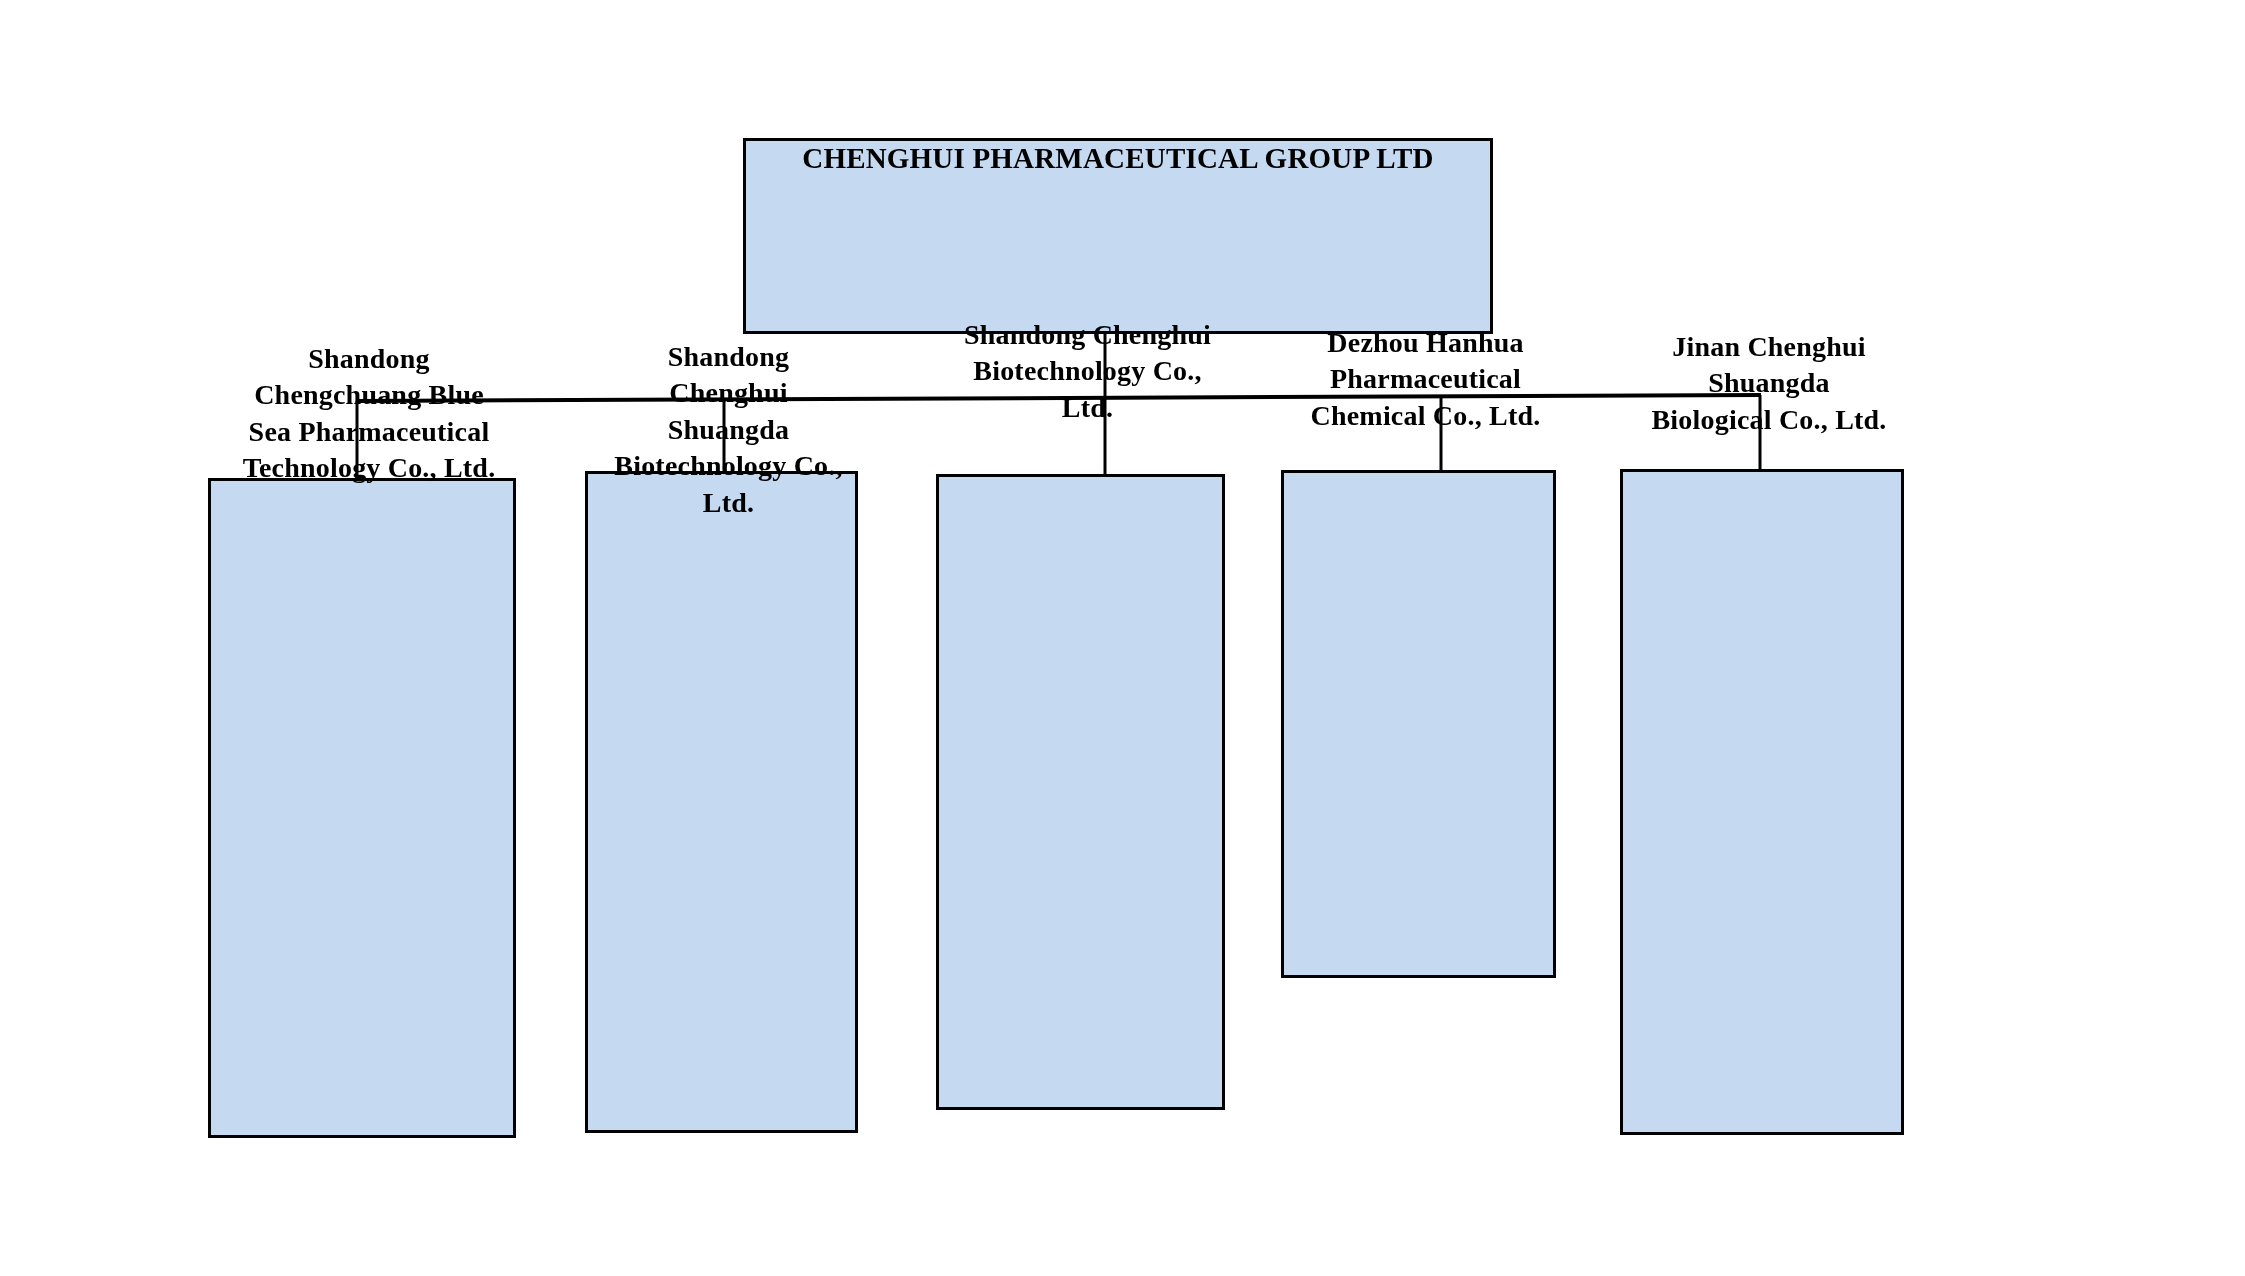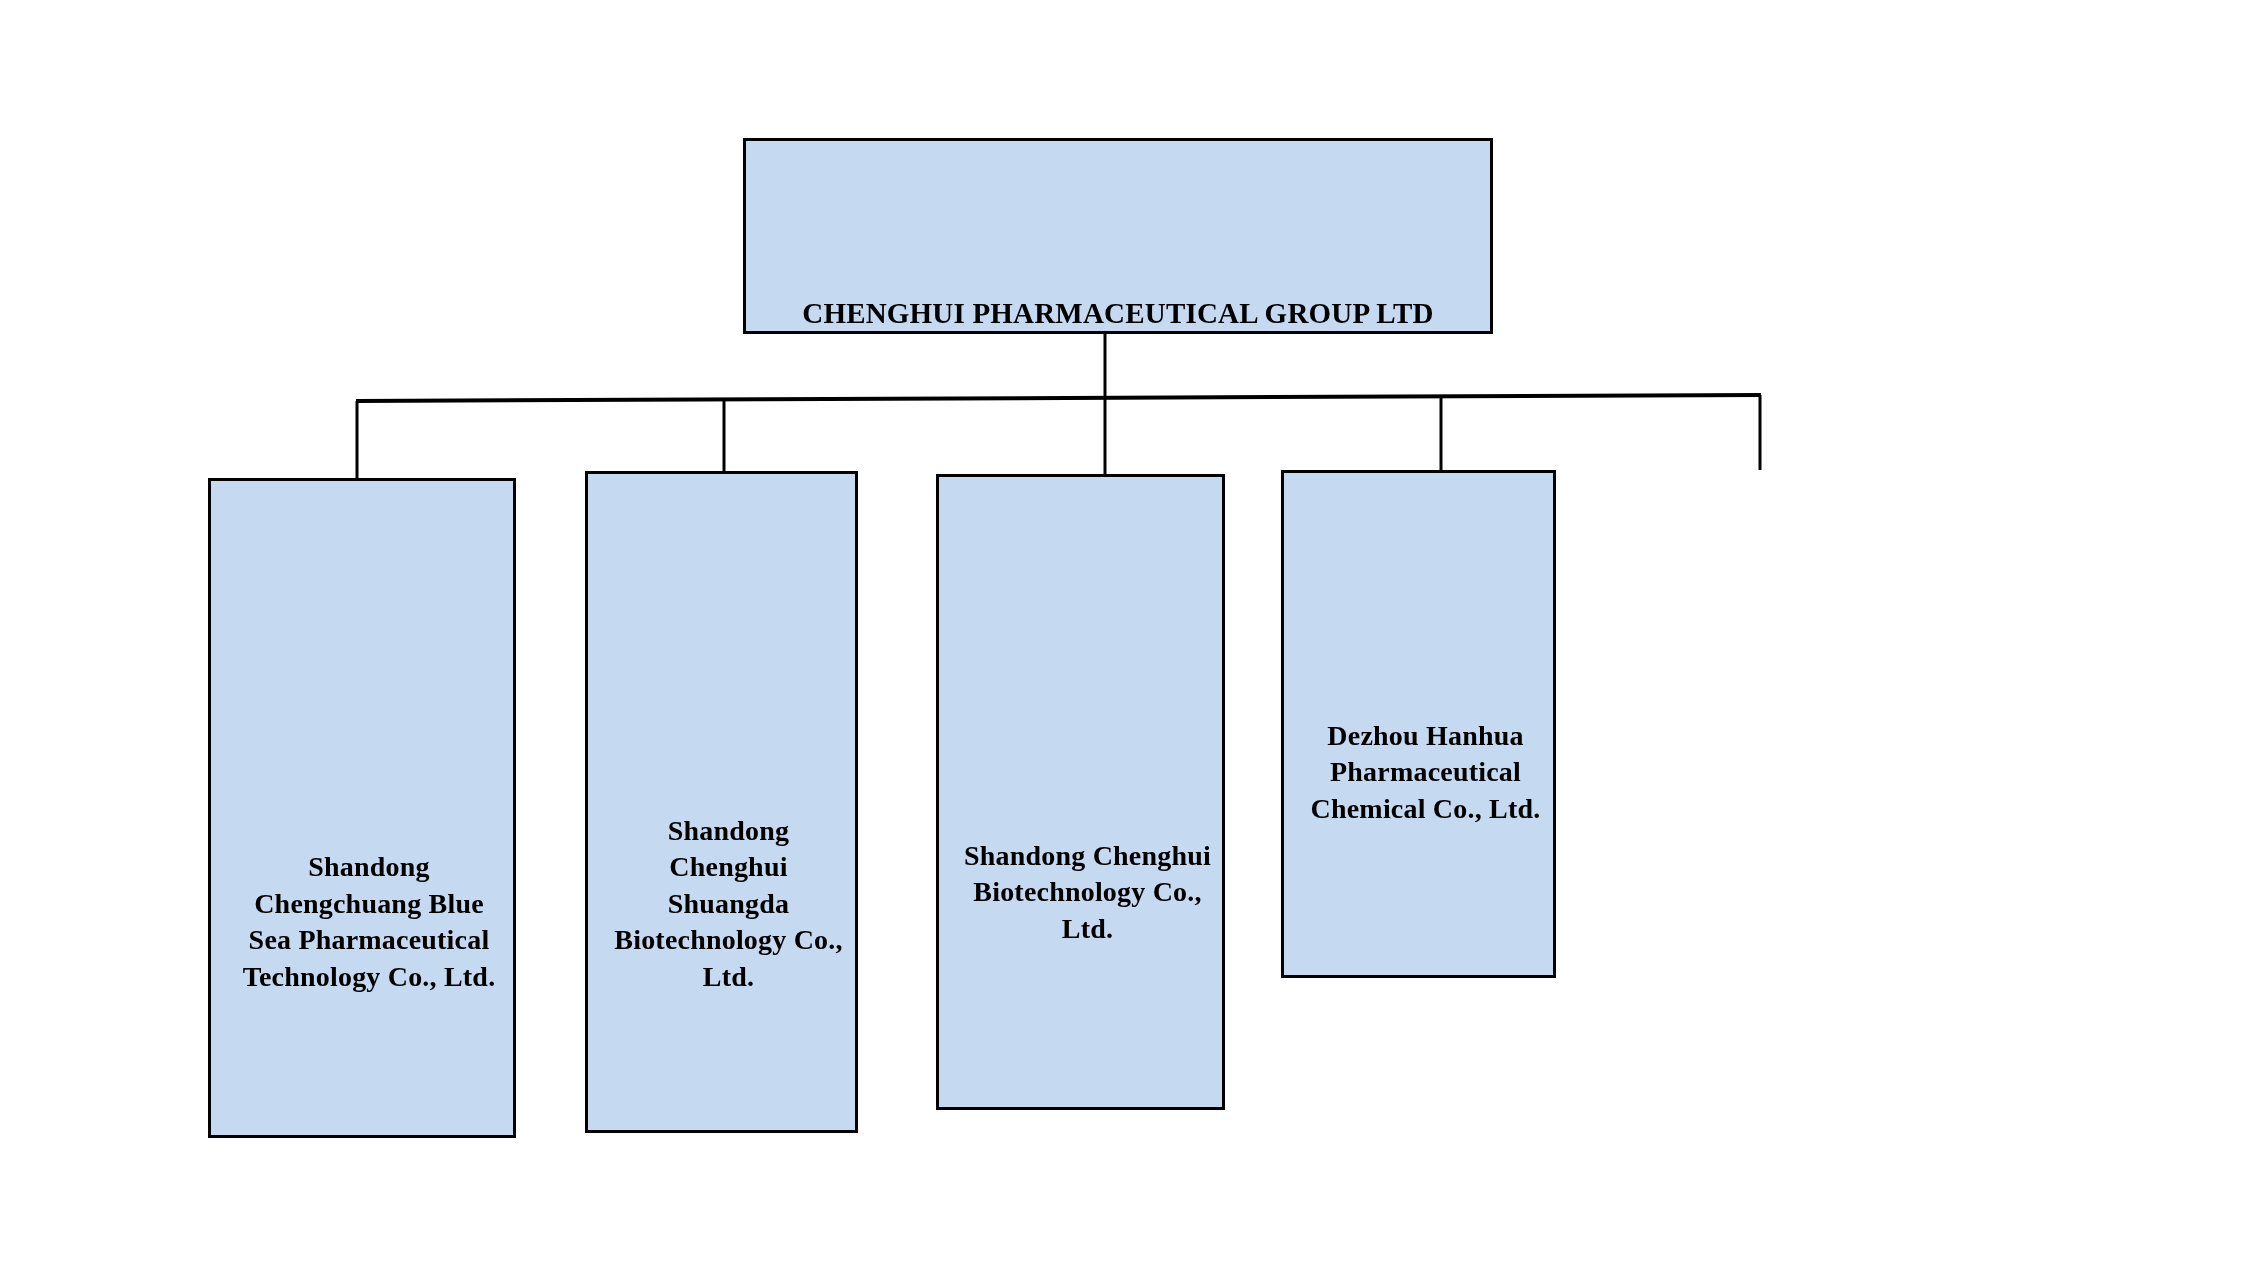--- a/index.html
+++ b/index.html
@@ -25,21 +25,21 @@
     width: 2245px;
     height: 1276px;
     pointer-events: none;
   }
   .node {
     position: absolute;
     box-sizing: border-box;
     background: #c5d9f1;
     border: 3px solid #000000;
     display: flex;
-    align-items: flex-end;
+    align-items: flex-start;
     justify-content: center;
     text-align: center;
   }
   .node-label {
     font-weight: bold;
     color: #000000;
     line-height: 1.30;
     letter-spacing: 0.2px;
     padding: 0 10px;
   }
@@ -138,14 +138,17 @@
   </div>
 
   <div class="node child" id="node-child-2">
     <span class="node-label">Shandong Chenghui Biotechnology Co., Ltd.</span>
   </div>
 
   <div class="node child" id="node-child-3">
     <span class="node-label">Dezhou Hanhua Pharmaceutical Chemical Co., Ltd.</span>
   </div>
 
+  <div class="node child" id="node-child-4">
+    <span class="node-label">Jinan Chenghui Shuangda Biological Co., Ltd.</span>
+  </div>
 
 </div>
 
 </body></html>

